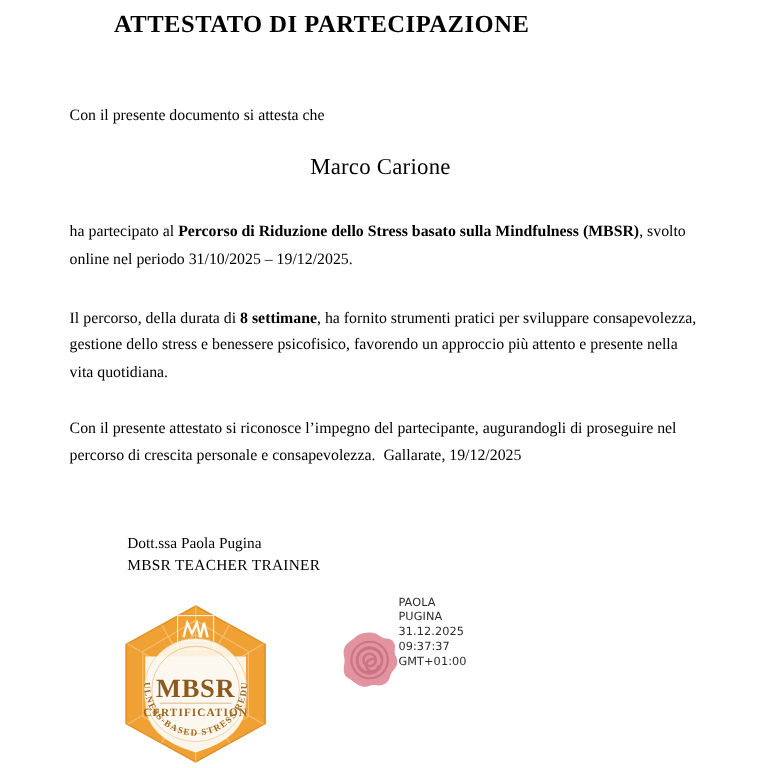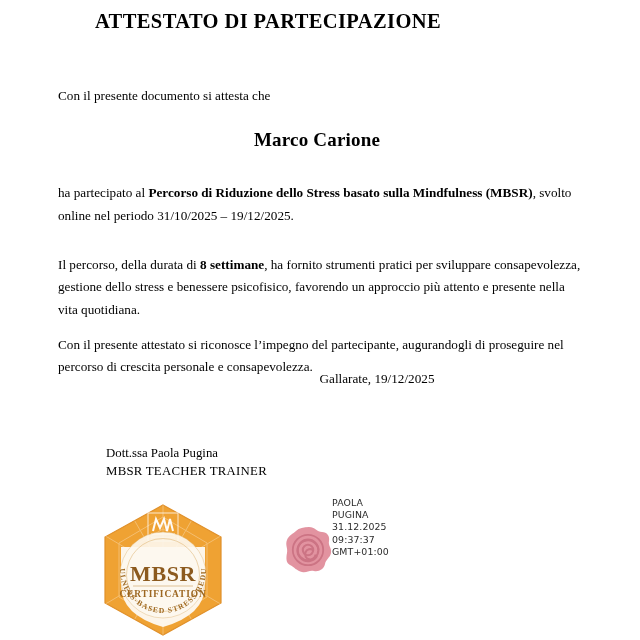--- a/index.html
+++ b/index.html
@@ -45,21 +45,21 @@
 
   .lead-line {
     font-size: 13.2px;
     line-height: 1.45;
     margin: 0;
   }
 
   .recipient {
     text-align: center;
     font-size: 19px;
-    font-weight: bold;
+    font-weight: normal;
     margin: 24px 0 0 0;
     padding-right: 8px;
     letter-spacing: 0.2px;
   }
 
   .para {
     font-size: 13.2px;
     line-height: 1.72;
     margin: 0;
     text-align: left;
@@ -67,21 +67,21 @@
 
   .para-participation {
     margin-top: 31px;
   }
 
   .para-course {
     margin-top: 26px;
   }
 
   .para-closing {
-    margin-top: 12px;
+    margin-top: 24px;
   }
 
   .para b,
   .lead-line b {
     font-weight: bold;
   }
 
   
   .place-date {
     position: absolute;

